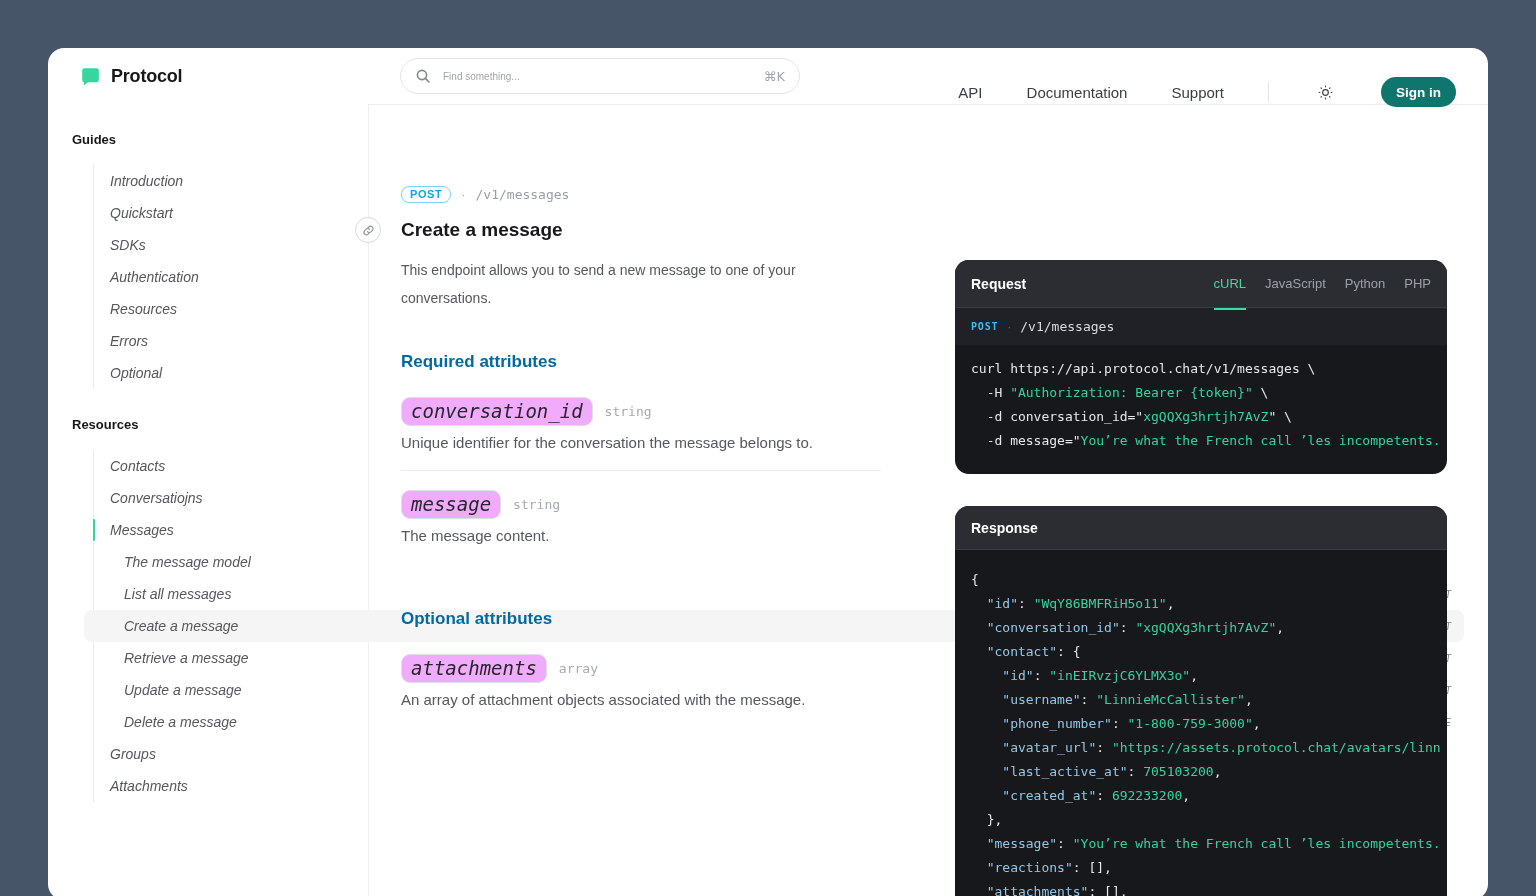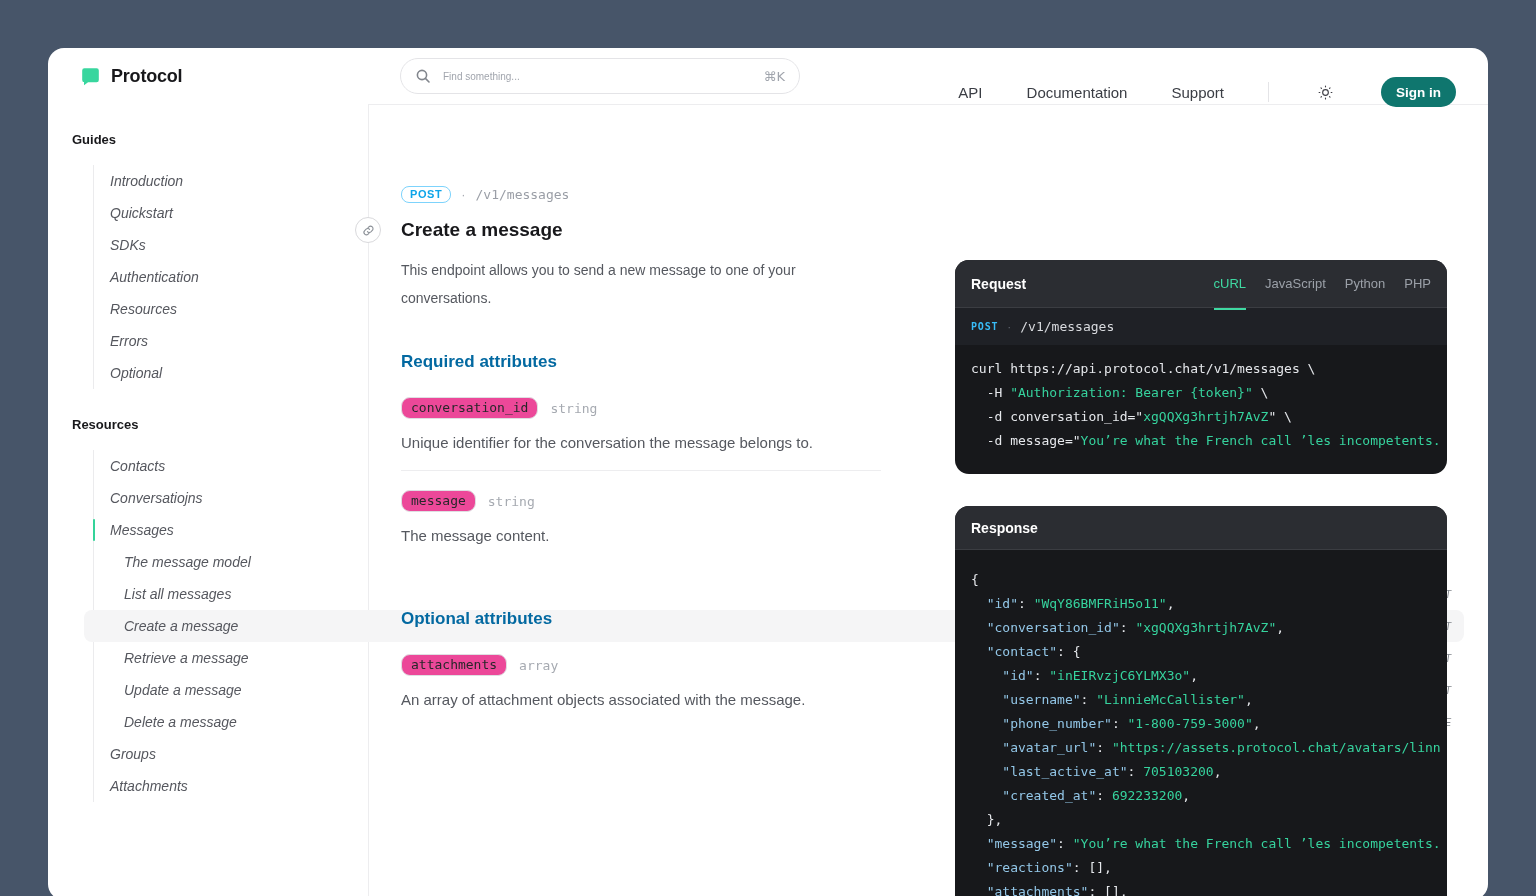--- a/index.html
+++ b/index.html
@@ -49,22 +49,22 @@
   .main-col{position:absolute;left:353px;top:0;width:482px;}
   .ep-row{position:absolute;top:138px;display:flex;align-items:center;gap:10px;}
   .post-badge{font-size:11px;font-weight:600;letter-spacing:0.05em;color:#0ea5e9;
     border:1px solid #7dd3fc;border-radius:8px;padding:1px 8px 2px;}
   .ep-dot{color:#a8acb3;font-size:13px;}
   .ep-path{font-size:13px;color:#9a9ea6;}
   .h1{position:absolute;top:171px;font-size:19px;font-weight:700;color:#18181b;}
   .lead{position:absolute;top:208px;width:452px;font-size:14px;line-height:28px;color:#55585f;}
   .h2{position:absolute;font-size:17px;font-weight:700;color:#0369a1;}
   .attr-row{position:absolute;display:flex;align-items:center;gap:12px;}
-  .attr-pill{font-size:13px;color:#27272a;background:#ec4899;border:1px solid #dfdfe2;
-    border-radius:9px;padding:2px 9px 3px;}
+  .attr-pill{font-size:19px;color:#27272a;background:#f0abfc;border:1px solid #dfdfe2;
+    border-radius:9px;padding:2px 9px 3px;font-style:italic;}
   .attr-type{font-size:13px;color:#a6aab1;}
   .attr-desc{position:absolute;font-size:15px;color:#55585f;}
   .hdiv{position:absolute;width:480px;height:1px;background:#ededef;}
 
   
   .panel{position:absolute;left:907px;width:492px;background:#17181b;border-radius:14px;overflow:hidden;}
   .panel-head{height:48px;background:#2b2d32;border-bottom:1px solid rgba(255,255,255,0.08);
     display:flex;align-items:center;padding:0 16px;box-sizing:border-box;}
   .panel-head.short{height:44px;}
   .panel-title{font-size:14px;font-weight:600;color:#ffffff;}

